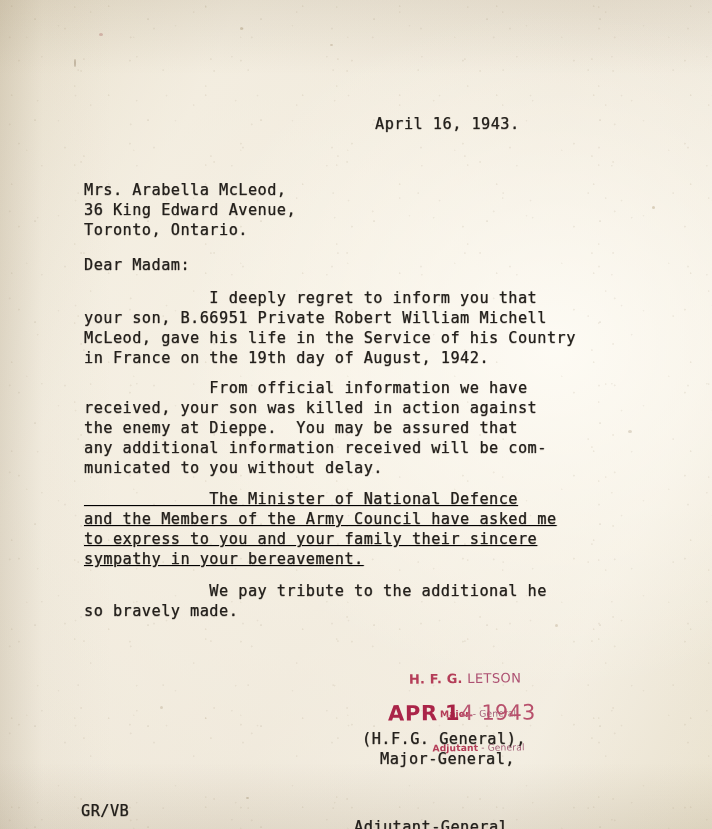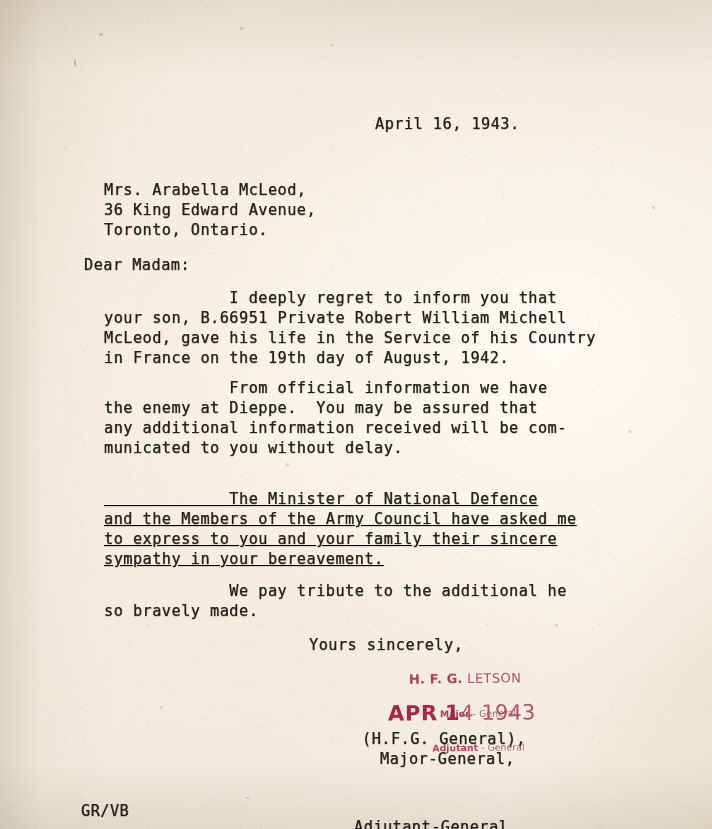--- a/index.html
+++ b/index.html
@@ -66,21 +66,21 @@
     color: #23201c;
     font-size: 15.2px;
     letter-spacing: 0.5px;
     line-height: 20px;
     text-shadow:
       0.5px 0 0 rgba(40,35,30,0.42),
       -0.3px 0.3px 0 rgba(55,48,40,0.30),
       0 0.5px 0.6px rgba(60,52,44,0.22);
   }
   .blk { position: absolute; }
-  .blk .tl { position: static; display: block; margin-left: 20px; }
+  .blk .tl { position: static; display: block; }
 
   
   .stamp {
     position: absolute;
     white-space: pre;
     color: #b0304e;
     font-family: "DejaVu Sans", "Liberation Sans", sans-serif;
   }
   #sig-stamp {
     left: 407px;
@@ -171,38 +171,38 @@
 
     <div class="blk" style="left:84px;top:288px;">
       <span class="tl">             I deeply regret to inform you that</span>
       <span class="tl">your son, B.66951 Private Robert William Michell</span>
       <span class="tl">McLeod, gave his life in the Service of his Country</span>
       <span class="tl">in France on the 19th day of August, 1942.</span>
     </div>
 
     <div class="blk" style="left:84px;top:378px;">
       <span class="tl">             From official information we have</span>
+      <span class="tl">received, your son was killed in action against</span>
       <span class="tl">the enemy at Dieppe.  You may be assured that</span>
       <span class="tl">any additional information received will be com-</span>
       <span class="tl">municated to you without delay.</span>
     </div>
 
     <div class="blk" style="left:84px;top:489px;text-decoration:underline;">
       <span class="tl">             The Minister of National Defence</span>
       <span class="tl">and the Members of the Army Council have asked me</span>
       <span class="tl">to express to you and your family their sincere</span>
       <span class="tl">sympathy in your bereavement.</span>
     </div>
 
     <div class="blk" style="left:84px;top:581px;">
       <span class="tl">             We pay tribute to the additional he</span>
       <span class="tl">so bravely made.</span>
     </div>
 
-    <div class="tl" style="left:309px;top:635px;">Yours sincerely,</div>
 
     <div class="stamp" id="sig-stamp">
       <span class="s1"><span>H. F. G. </span><span class="lt">LETSON</span></span>
       <span class="s2"><span class="b">Major</span><span class="g"> - </span><span class="g">General</span></span>
       <span class="s3"><span class="b">Adjutant</span><span class="g"> - </span><span class="g">General</span></span>
     </div>
 
     <div class="stamp" id="date-stamp"><span class="mon">APR</span> <span class="d1">1</span><span class="d2">4</span> <span class="yr">1943</span></div>
 
     <div class="blk" style="left:362px;top:729px;text-align:left;">

